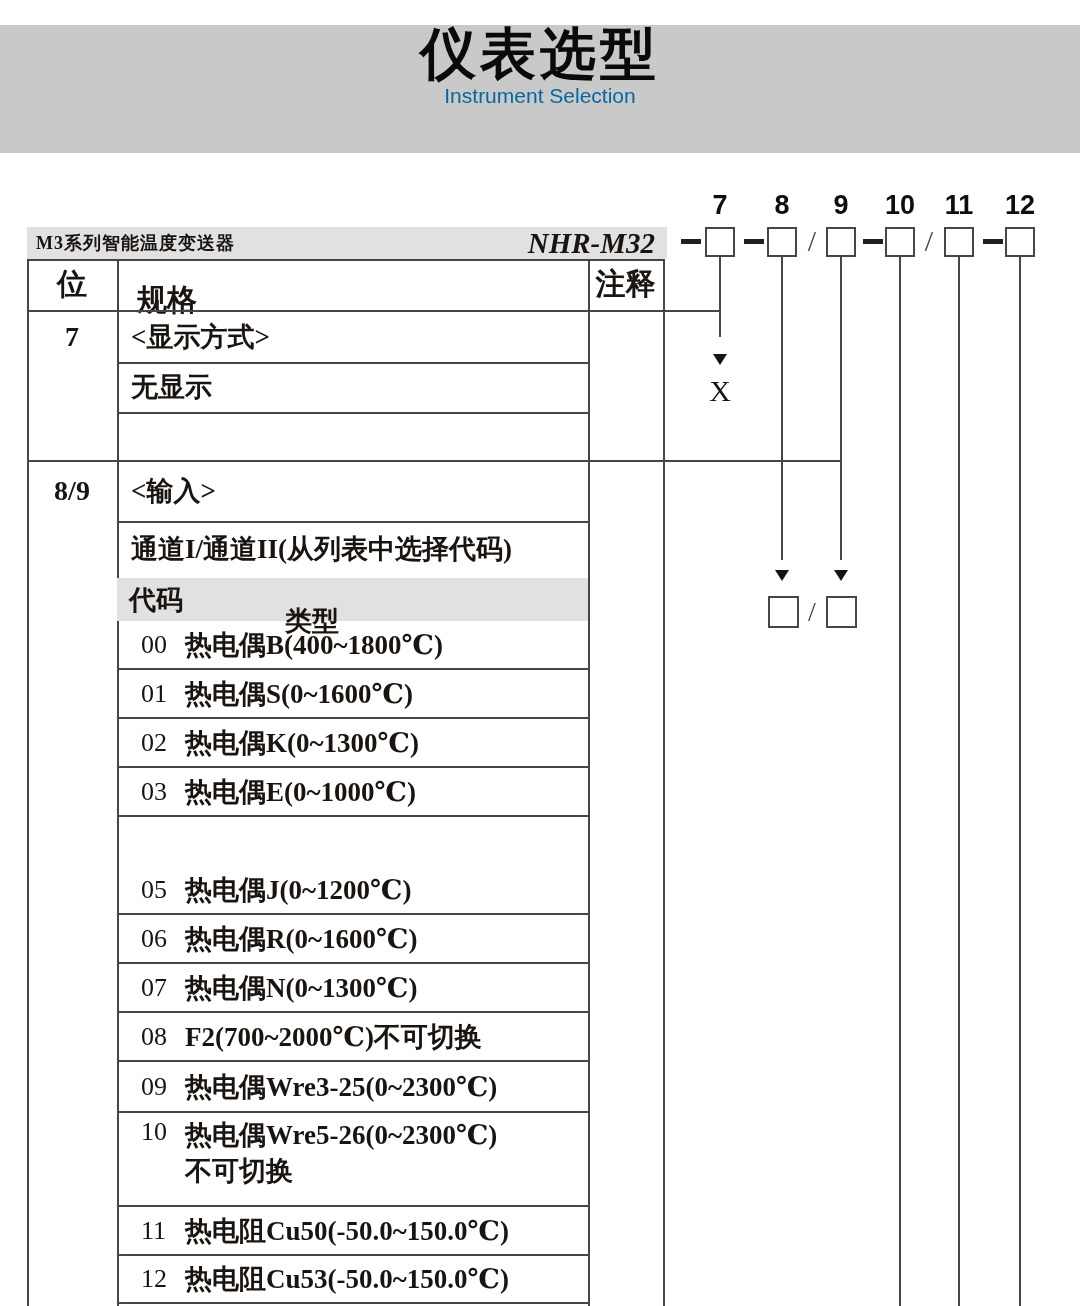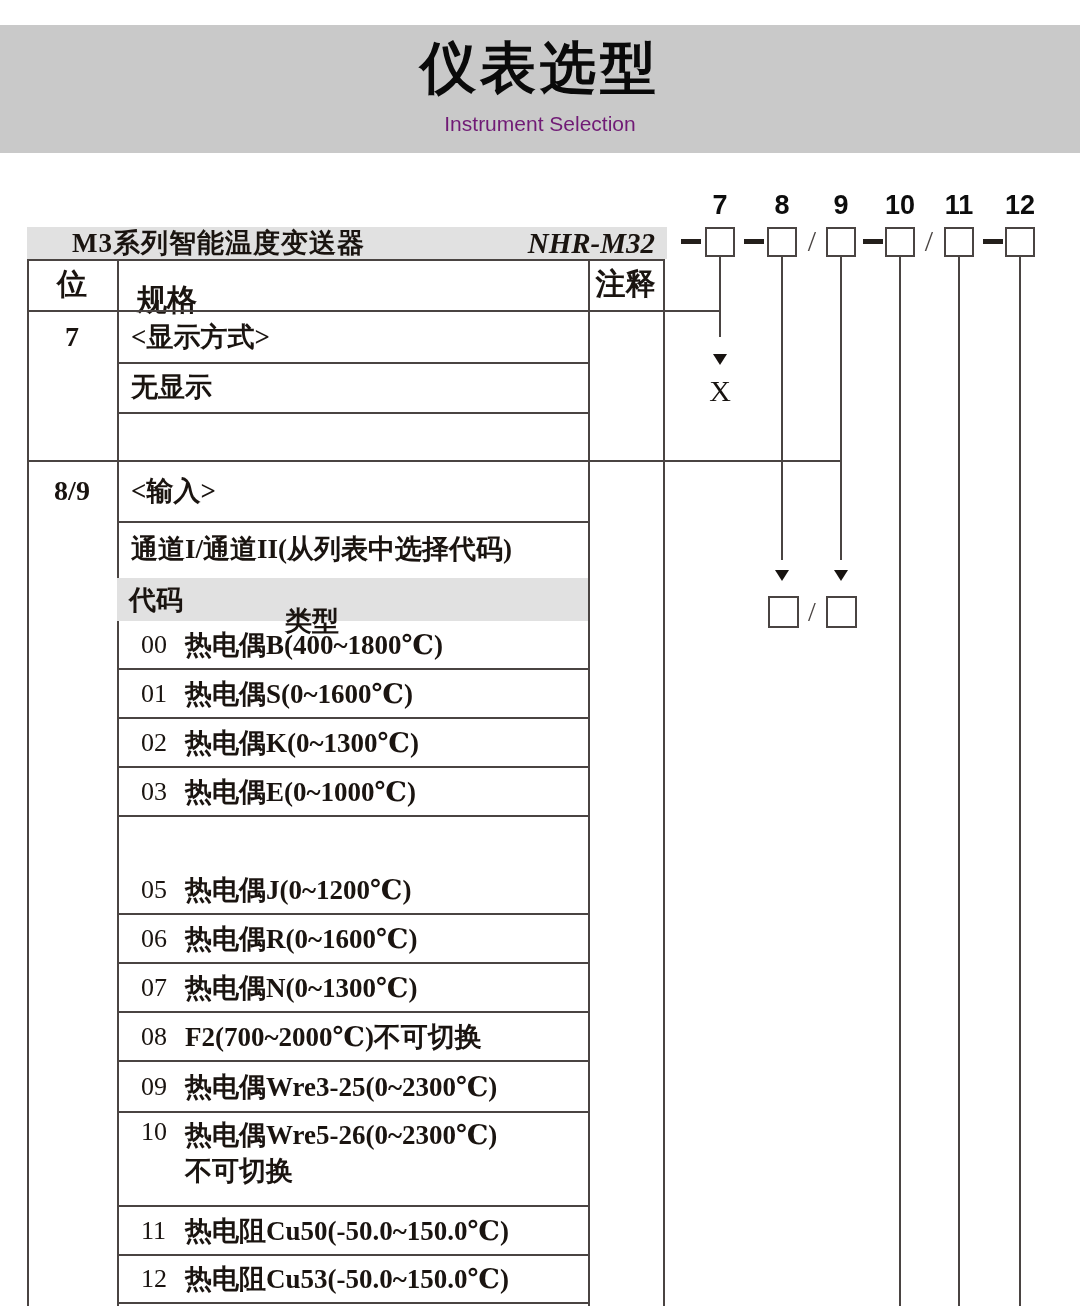--- a/index.html
+++ b/index.html
@@ -9,28 +9,27 @@
     background:#ffffff; overflow:hidden;
     font-family:"Liberation Serif","DejaVu Serif",serif;
     color:#1a1410;
   }
   
   .banner {
     position:absolute; left:0; top:25px; width:1080px; height:128px;
     background:#c9c9c9; text-align:center;
   }
   .banner-title {
-    padding-top:14px;
     font-family:Liberation Serif, serif;
     font-weight:bold; font-size:56px; letter-spacing:4px; color:#0a0a0a;
     line-height:1.05;
   }
   .banner-subtitle {
     font-family:"Liberation Sans","DejaVu Sans",sans-serif;
-    font-size:21px; color:#701a75; margin-top:14px;
+    font-size:21px; color:#0369a1; margin-top:0;
   }
   
   .vline { position:absolute; width:2px; background:#4a4442; }
   .hline { position:absolute; height:2px; background:#4a4442; }
   
   .pos-label {
     position:absolute; top:190px; width:44px; text-align:center;
     font-family:"Liberation Sans","DejaVu Sans",sans-serif;
     font-weight:bold; font-size:27px; color:#0d0d0d;
   }
@@ -61,21 +60,21 @@
   .lower-slash {
     position:absolute; left:801px; top:596px; width:22px; height:32px;
     font-size:28px; color:#4a4442; text-align:center;
   }
   
   .model-band {
     position:absolute; left:27px; top:227px; width:640px; height:32px;
     background:#e1e1e1; display:flex; align-items:center;
     justify-content:space-between; padding:0 12px 0 9px;
   }
-  .model-series { font-weight:bold; font-size:27px; letter-spacing:1px;margin-left:36px; }
+  .model-series { font-weight:bold; font-size:18px; letter-spacing:1px; }
   .model-code  { font-weight:bold; font-size:29px;font-style:italic; }
   
   .sel-table {
     position:absolute; left:27px; top:259px; width:638px; height:1047px;
   }
   .cell-text { position:absolute; display:flex; align-items:center; }
   .c-center { justify-content:center; text-align:center; }
   .th { font-weight:bold; font-size:30px; }
   .spec-txt { font-weight:bold; font-size:27px; }
   .pos-txt { font-weight:bold; font-size:28px; }

